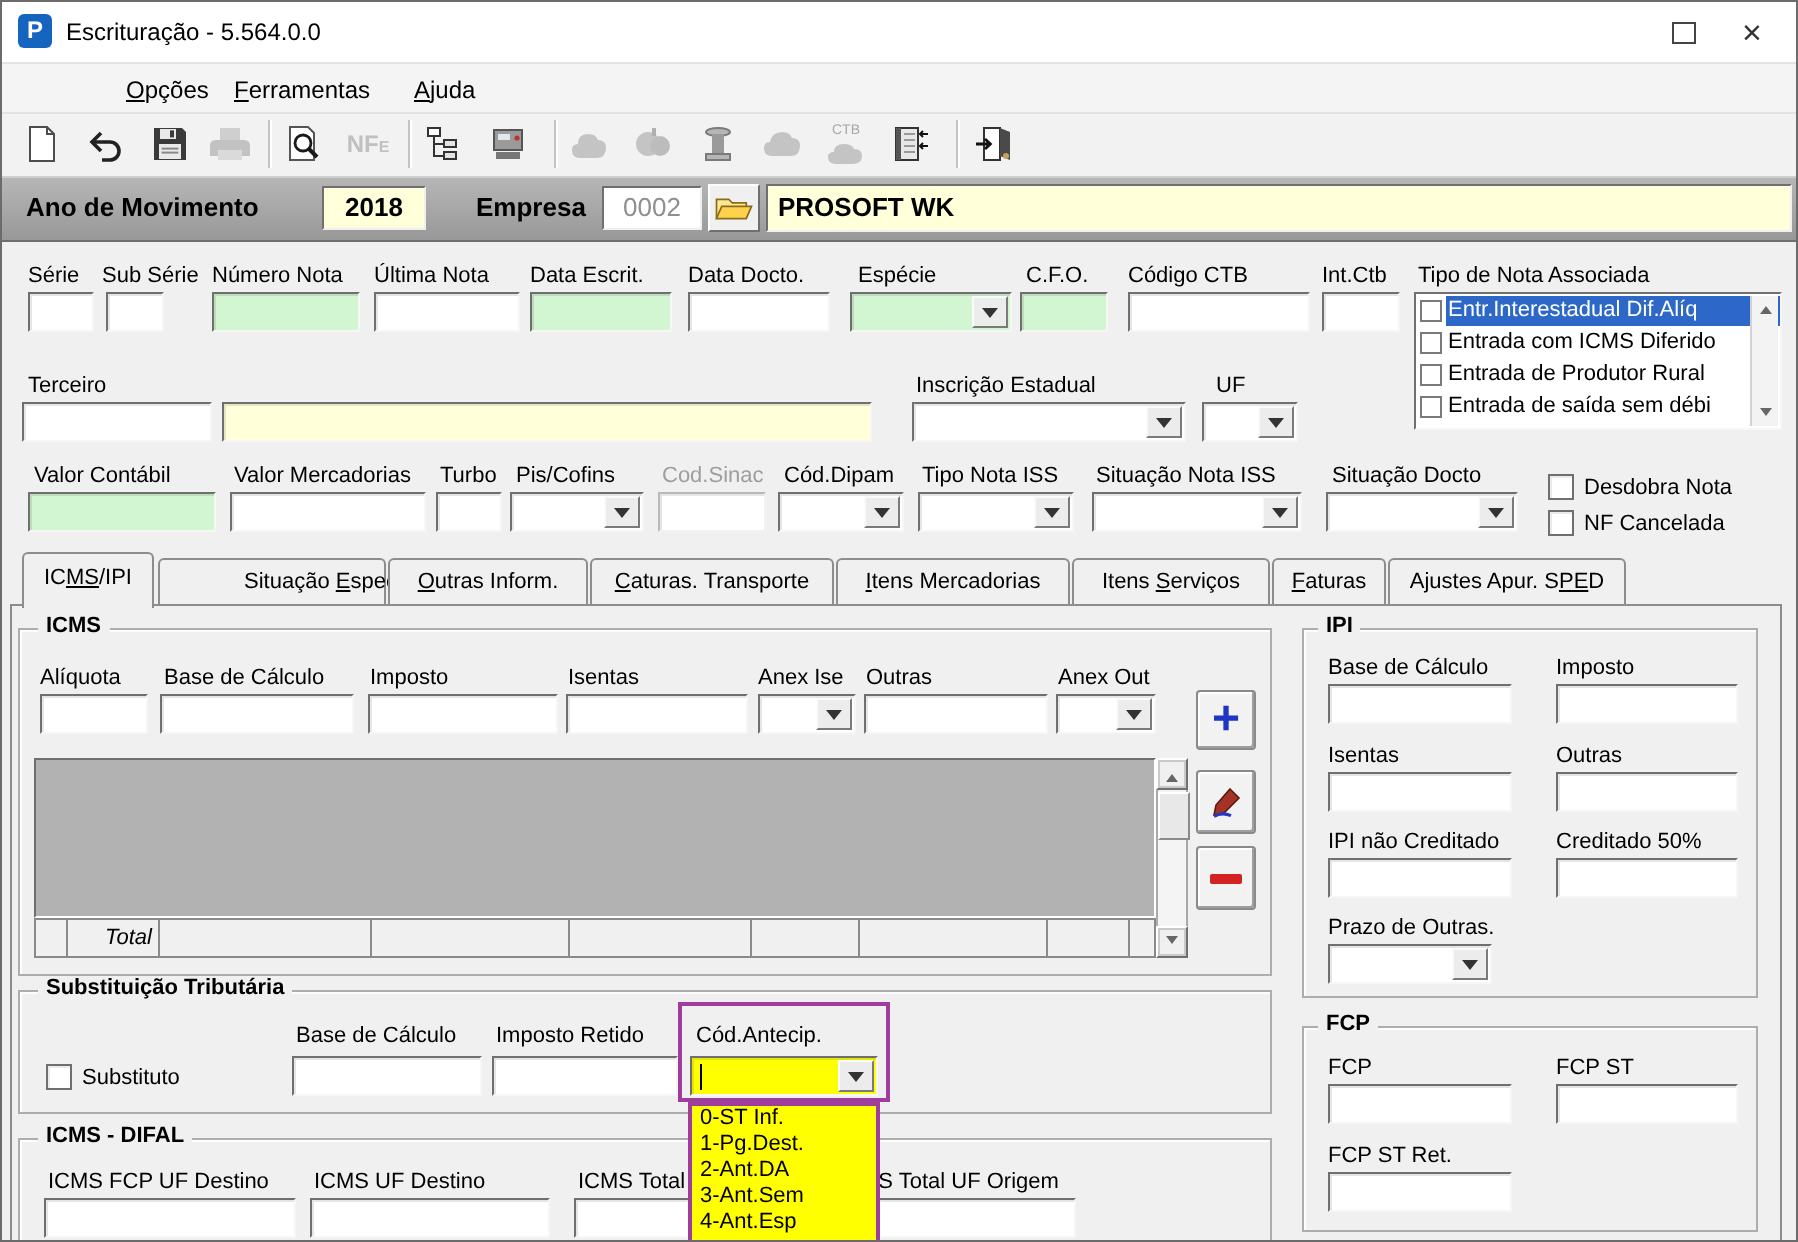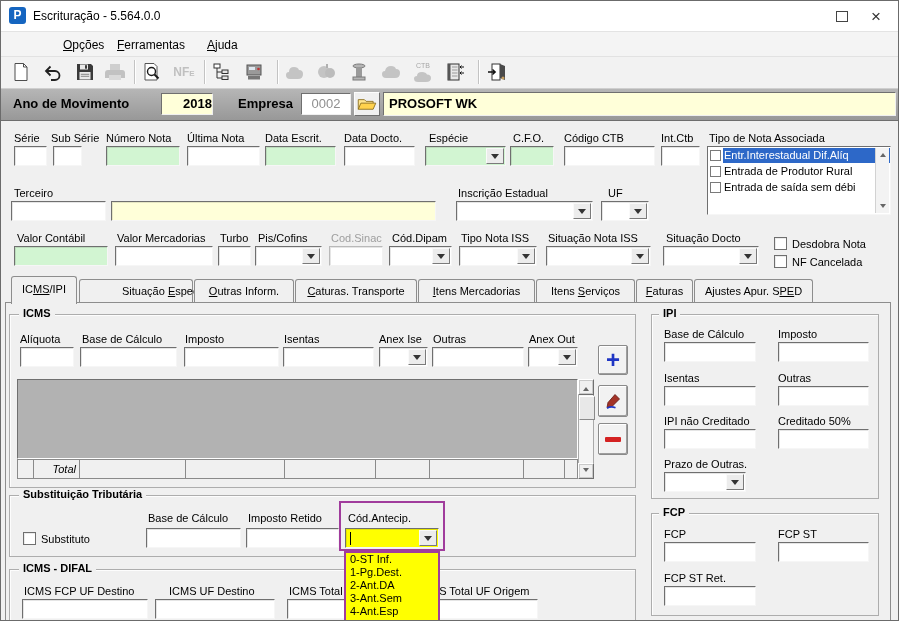--- a/index.html
+++ b/index.html
@@ -212,21 +212,21 @@
           <rect x="5" y="2" width="8" height="16" fill="#fff" stroke="#333"></rect>
           <path d="M13 2 l5 2 v14 l-5 -2 z" fill="#4a4a4a"></path>
           <path d="M1 10 h7 m-2.5 -2.5 L8.2 10 l-2.7 2.5" stroke="#111" stroke-width="1.4" fill="none"></path>
           <circle cx="16" cy="16" r="1.5" fill="#c8a060"></circle>
         </svg>
     </div>
   </div>
 
   <div class="hdr">
     <span class="hlbl" style="left:12px;">Ano de Movimento</span>
-    <div class="hfield ivory" style="left:160px;top:4px;width:52px;height:22px;font-weight:bold;text-align:right;">2018</div>
+    <div class="hfield ivory" style="left:160px;top:4px;width:52px;height:22px;font-weight:bold;text-align:center;">2018</div>
     <span class="hlbl" style="left:237px;">Empresa</span>
     <div class="hfield" style="left:300px;top:4px;width:50px;height:22px;color:#8f8f8f;text-align:center;">0002</div>
     <div class="hfield" style="left:353px;top:3px;width:26px;height:24px;background:#f0f0f0;border-color:#fdfdfd #6f6f6f #6f6f6f #fdfdfd;display:flex;align-items:center;justify-content:center;">
       <svg width="20" height="14" viewBox="0 0 22 16">
           <path d="M1 14 V3 h7 l2 2 h8 v2" fill="#ffe692" stroke="#8a6d1a"></path>
           <path d="M1 14 L4 7 h17 l-3 7 z" fill="#ffd24d" stroke="#8a6d1a"></path>
         </svg>
     </div>
     <div class="hfield ivory" style="left:382px;top:3px;width:513px;height:24px;font-weight:bold;line-height:22px;padding:0 5px;">PROSOFT WK</div>
   </div>
@@ -254,20 +254,24 @@
   <span class="lbl" style="left:563px;top:131px;">Código CTB</span>
   <div class="tb" style="left:563px;top:145px;width:91px;"></div>
   <span class="lbl" style="left:660px;top:131px;">Int.Ctb</span>
   <div class="tb" style="left:660px;top:145px;width:39px;"></div>
 
   <span class="lbl" style="left:708px;top:131px;">Tipo de Nota Associada</span>
   <div class="listbox" style="left:706px;top:145px;width:184px;height:69px;">
     <div class="lrow sel">
         <span class="lchk"></span>
         <span class="ltxt">Entr.Interestadual Dif.Alíq</span>
+      </div>
+    <div class="lrow">
+        <span class="lchk"></span>
+        <span class="ltxt">Entrada com ICMS Diferido</span>
       </div>
     <div class="lrow">
         <span class="lchk"></span>
         <span class="ltxt">Entrada de Produtor Rural</span>
       </div>
     <div class="lrow">
         <span class="lchk"></span>
         <span class="ltxt">Entrada de saída sem débi</span>
       </div>
     <div class="lscroll">
@@ -448,21 +452,21 @@
     <div class="opt">1-Pg.Dest.</div>
     <div class="opt">2-Ant.DA</div>
     <div class="opt">3-Ant.Sem</div>
     <div class="opt">4-Ant.Esp</div>
   </div>
 
   <div class="gbox" style="left:8px;top:568px;width:627px;height:60px;"></div>
   <span class="gtitle" style="left:18px;top:561px;">ICMS - DIFAL</span>
   <span class="lbl" style="left:23px;top:584px;">ICMS FCP UF Destino</span>
   <div class="tb" style="left:21px;top:598px;width:126px;"></div>
-  <span class="lbl" style="left:156px;top:584px;margin-left:12px;">ICMS UF Destino</span>
+  <span class="lbl" style="left:156px;top:584px;">ICMS UF Destino</span>
   <div class="tb" style="left:154px;top:598px;width:120px;"></div>
   <span class="lbl" style="left:288px;top:584px;">ICMS Total UF Destino</span>
   <div class="tb" style="left:286px;top:598px;width:121px;"></div>
   <span class="lbl" style="left:418px;top:584px;">ICMS Total UF Origem</span>
   <div class="tb" style="left:417px;top:598px;width:120px;"></div>
 
   <div class="gbox" style="left:650px;top:512px;width:228px;height:103px;"></div>
   <span class="gtitle" style="left:658px;top:505px;">FCP</span>
   <span class="lbl" style="left:663px;top:527px;">FCP</span>
   <div class="tb" style="left:663px;top:541px;width:92px;"></div>

